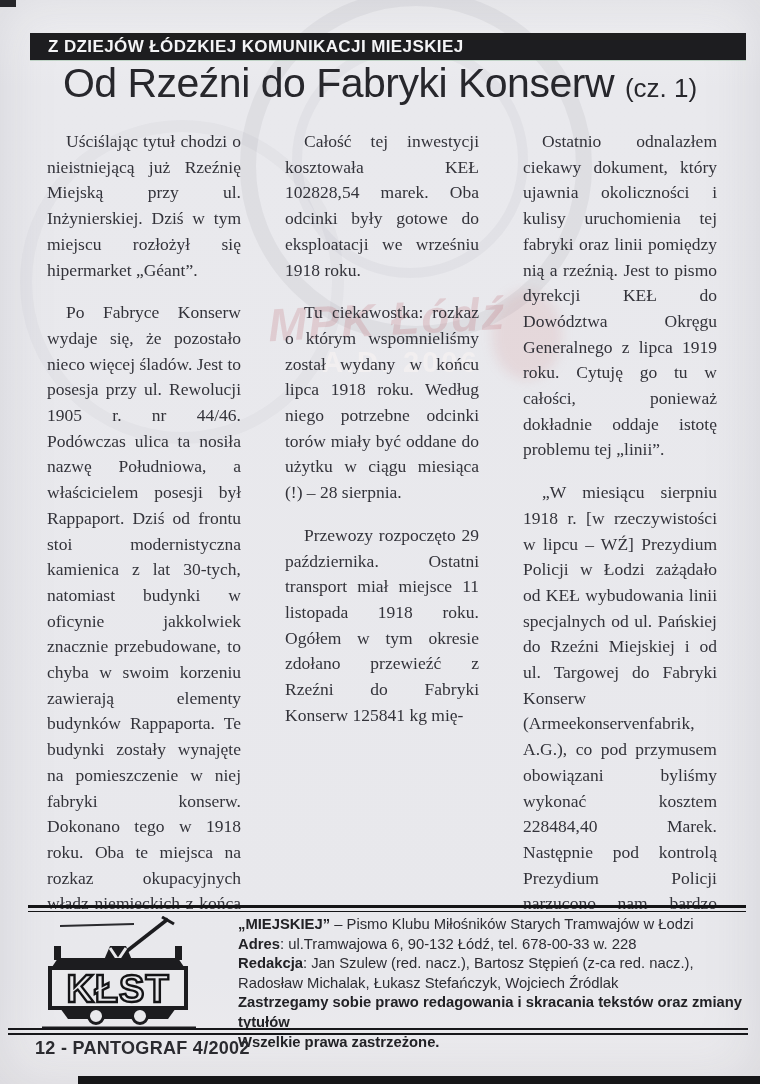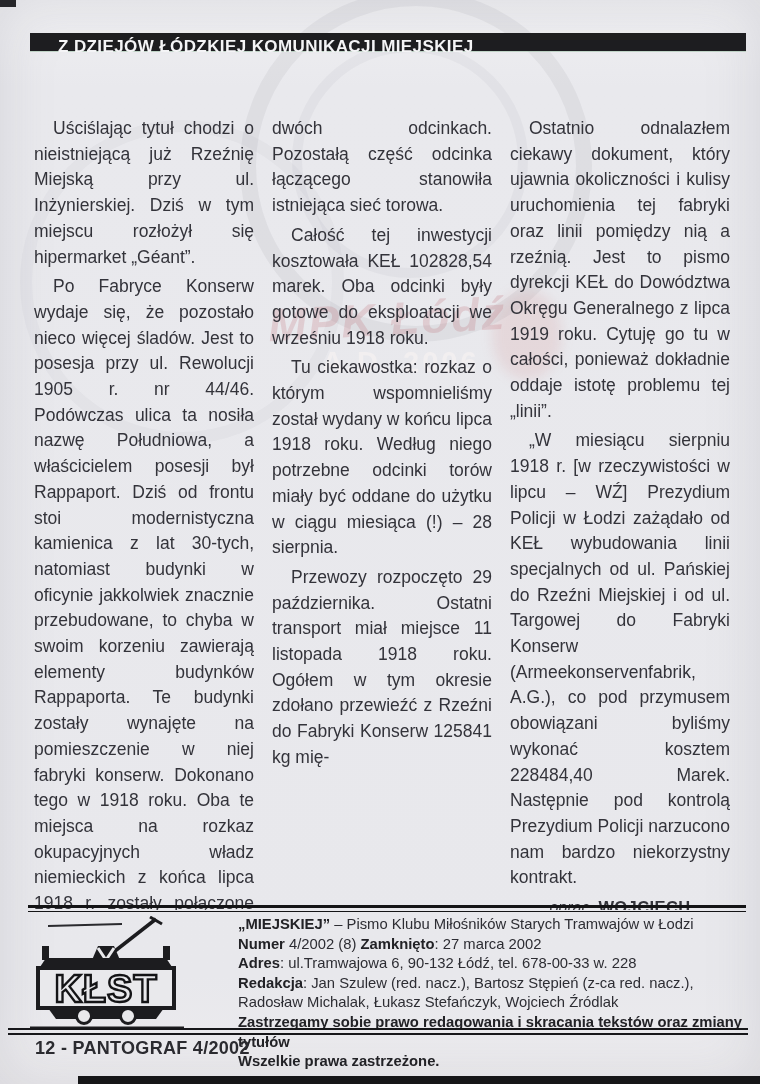--- a/index.html
+++ b/index.html
@@ -22,50 +22,50 @@
   .wm-ring3{left:20px;top:120px;width:300px;height:300px;border:12px solid rgba(125,125,142,.05);border-radius:50%;}
   .wm-blob{left:492px;top:290px;width:70px;height:90px;background:rgba(205,110,115,.14);border-radius:50%;filter:blur(6px);}
   .wm-club{left:268px;top:292px;font-size:46px;font-weight:bold;font-style:italic;
     color:rgba(186,88,100,.20);transform:rotate(-3deg);letter-spacing:2px;}
   .wm-year{left:322px;top:346px;font-size:29px;font-weight:bold;color:#f2eff0;letter-spacing:3px;}
   
   .scan-mark-tl{position:absolute;left:0;top:0;width:16px;height:7px;background:#26262a;z-index:3;}
   .scan-bar-bottom{position:absolute;left:78px;top:1076px;width:682px;height:8px;background:#161618;z-index:3;}
   
   .kicker{
-    position:absolute;z-index:2;left:30px;top:33px;width:716px;height:18px;
+    position:absolute;z-index:2;left:30px;top:33px;width:716px;height:27px;
     background:#1d1d20;color:#f4f4f6;
     font-size:17px;font-weight:bold;letter-spacing:.4px;
-    line-height:27px;padding-left:28px;box-sizing:border-box;
+    line-height:27px;padding-left:18px;box-sizing:border-box;
     box-shadow:0 1px 0 rgba(150,190,160,.5);
   }
   .headline{
     position:absolute;z-index:2;left:0;top:60px;width:760px;
     text-align:center;color:#27272c;
     font-size:41px;font-weight:normal;letter-spacing:-.5px;white-space:nowrap;
   }
   .headline .suffix{font-size:26px;letter-spacing:0;}
   
   .columns{
     position:absolute;z-index:1;left:30px;top:112px;width:704px;height:798px;
     display:flex;gap:10px;overflow:hidden;
   }
   .col{width:228px;flex:0 0 228px;font-size:17.5px;line-height:25.7px;
     color:#33333a;text-align:justify;}
-  .col p{margin:4px;text-indent:19px;}
+  .col p{margin:17px;text-indent:19px;font-family:Liberation Serif, serif;}
   .col p.cont{text-indent:0;}
   .byline{margin-top:30px;text-indent:0 !important;text-align:center;font-size:16px;}
   .byline .prefix{font-style:italic;}
   .byline .name{font-weight:bold;letter-spacing:.4px;font-size:16.5px;}
   .continuation{margin-top:32px;text-indent:0 !important;text-align:right;
     font-style:italic;font-size:18.5px;padding-right:4px;}
   
   .footer-rule-top{position:absolute;z-index:2;left:28px;top:905px;width:718px;height:3px;
     border-top:3px solid #141416;border-bottom:1px solid #141416;}
-  .footer-logo{position:absolute;z-index:2;left:26px;top:916px;width:164px;height:118px;}
+  .footer-logo{position:absolute;z-index:2;left:38px;top:916px;width:164px;height:118px;}
   .footer-info{position:absolute;z-index:2;left:238px;top:915px;width:512px;
     font-size:14.8px;line-height:19.6px;color:#2d2d33;}
   .footer-info b{color:#222226;}
   .footer-info .link{text-decoration:underline;color:#2d2d33;}
   .footer-rule-bottom{position:absolute;z-index:2;left:8px;top:1028px;width:740px;height:3px;
     border-top:2px solid #17171a;border-bottom:2px solid #17171a;}
   .page-number{position:absolute;z-index:2;left:35px;top:1038px;
     font-size:18px;font-weight:bold;color:#2b2b30;letter-spacing:.3px;}
 </style>
 </head>
@@ -77,28 +77,28 @@
   <div class="wm wm-ring2"></div>
   <div class="wm wm-ring3"></div>
   <div class="wm wm-blob"></div>
   <div class="wm wm-club">MPK Łódź</div>
   <div class="wm wm-year">A.D. 2006</div>
 
   <div class="scan-mark-tl"></div>
   <div class="scan-bar-bottom"></div>
 
   <div class="kicker">Z DZIEJÓW ŁÓDZKIEJ KOMUNIKACJI MIEJSKIEJ</div>
+  <div class="headline"><span>Od Rzeźni do Fabryki Konserw </span><span class="suffix">(cz. 1)</span></div>
 
   <div class="columns">
     <div class="col">
       <p>Uściślając tytuł chodzi o nieistniejącą już Rzeźnię Miejską przy ul. Inżynierskiej. Dziś w tym miejscu rozłożył się hipermarket „Géant”.</p>
       <p>Po Fabryce Konserw wydaje się, że pozostało nieco więcej śladów. Jest to posesja przy ul. Rewolucji 1905 r. nr 44/46. Podówczas ulica ta nosiła nazwę Południowa, a właścicielem posesji był Rappaport. Dziś od frontu stoi modernistyczna kamienica z lat 30-tych, natomiast budynki w oficynie jakkolwiek znacznie przebudowane, to chyba w swoim korzeniu zawierają elementy budynków Rappaporta. Te budynki zostały wynajęte na pomieszczenie w niej fabryki konserw. Dokonano tego w 1918 roku. Oba te miejsca na rozkaz okupacyjnych władz niemieckich z końca lipca 1918 r. zostały połączone torami tramwajowymi. Dla wykonania tego polecenia Zarząd KEŁ musiał ułożyć nieco około 1200 m. toru w</p>
     </div>
     <div class="col">
-      <p class="cont">dwóch odcinkach. Pozostałą część odcinka łączącego stanowiła istniejąca sieć torowa.</p>
       <p>Całość tej inwestycji kosztowała KEŁ 102828,54 marek. Oba odcinki były gotowe do eksploatacji we wrześniu 1918 roku.</p>
       <p>Tu ciekawostka: rozkaz o którym wspomnieliśmy został wydany w końcu lipca 1918 roku. Według niego potrzebne odcinki torów miały być oddane do użytku w ciągu miesiąca (!) – 28 sierpnia.</p>
       <p>Przewozy rozpoczęto 29 października. Ostatni transport miał miejsce 11 listopada 1918 roku. Ogółem w tym okresie zdołano przewieźć z Rzeźni do Fabryki Konserw 125841 kg mię-</p>
     </div>
     <div class="col">
       <p>Ostatnio odnalazłem ciekawy dokument, który ujawnia okoliczności i kulisy uruchomienia tej fabryki oraz linii pomiędzy nią a rzeźnią. Jest to pismo dyrekcji KEŁ do Dowództwa Okręgu Generalnego z lipca 1919 roku. Cytuję go tu w całości, ponieważ dokładnie oddaje istotę problemu tej „linii”.</p>
       <p>„W miesiącu sierpniu 1918 r. [w rzeczywistości w lipcu – WŹ] Prezydium Policji w Łodzi zażądało od KEŁ wybudowania linii specjalnych od ul. Pańskiej do Rzeźni Miejskiej i od ul. Targowej do Fabryki Konserw (Armeekonservenfabrik, A.G.), co pod przymusem obowiązani byliśmy wykonać kosztem 228484,40 Marek. Następnie pod kontrolą Prezydium Policji narzucono nam bardzo niekorzystny kontrakt.</p>
       <p class="byline"><span class="prefix">oprac. </span><span class="name">WOJCIECH ŹRÓDLAK</span></p>
       <p class="continuation">ciąg dalszy nastąpi</p>
     </div>
@@ -129,21 +129,20 @@
       <path d="M22 92 L138 92 L130 103 L30 103 Z" fill="#1c1c1f"></path>
       <circle cx="58" cy="100" r="7.5" fill="#e9e9ec" stroke="#1c1c1f" stroke-width="3"></circle>
       <circle cx="102" cy="100" r="7.5" fill="#e9e9ec" stroke="#1c1c1f" stroke-width="3"></circle>
 
       <line x1="4" y1="112" x2="158" y2="112" stroke="#1c1c1f" stroke-width="3"></line>
     </svg>
   </div>
 
   <div class="footer-info">
     <div><b>„MIEJSKIEJ”</b><span> – Pismo Klubu Miłośników Starych Tramwajów w Łodzi</span></div>
-    <div><b>Numer</b><span> 4/2002 (8) </span><b>Zamknięto</b><span>: 27 marca 2002</span></div>
     <div><b>Adres</b><span>: ul.Tramwajowa 6, 90-132 Łódź, tel. 678-00-33 w. 228</span></div>
     <div><b>Redakcja</b><span>: Jan Szulew (red. nacz.), Bartosz Stępień (z-ca red. nacz.), Radosław Michalak, Łukasz Stefańczyk, Wojciech Źródlak</span></div>
     <div><b>Zastrzegamy sobie prawo redagowania i skracania tekstów oraz zmiany tytułów</b></div>
     <div><b>Wszelkie prawa zastrzeżone.</b></div>
   </div>
 
   <div class="footer-rule-bottom"></div>
   <div class="page-number">12 - PANTOGRAF 4/2002</div>
 
 </div>

